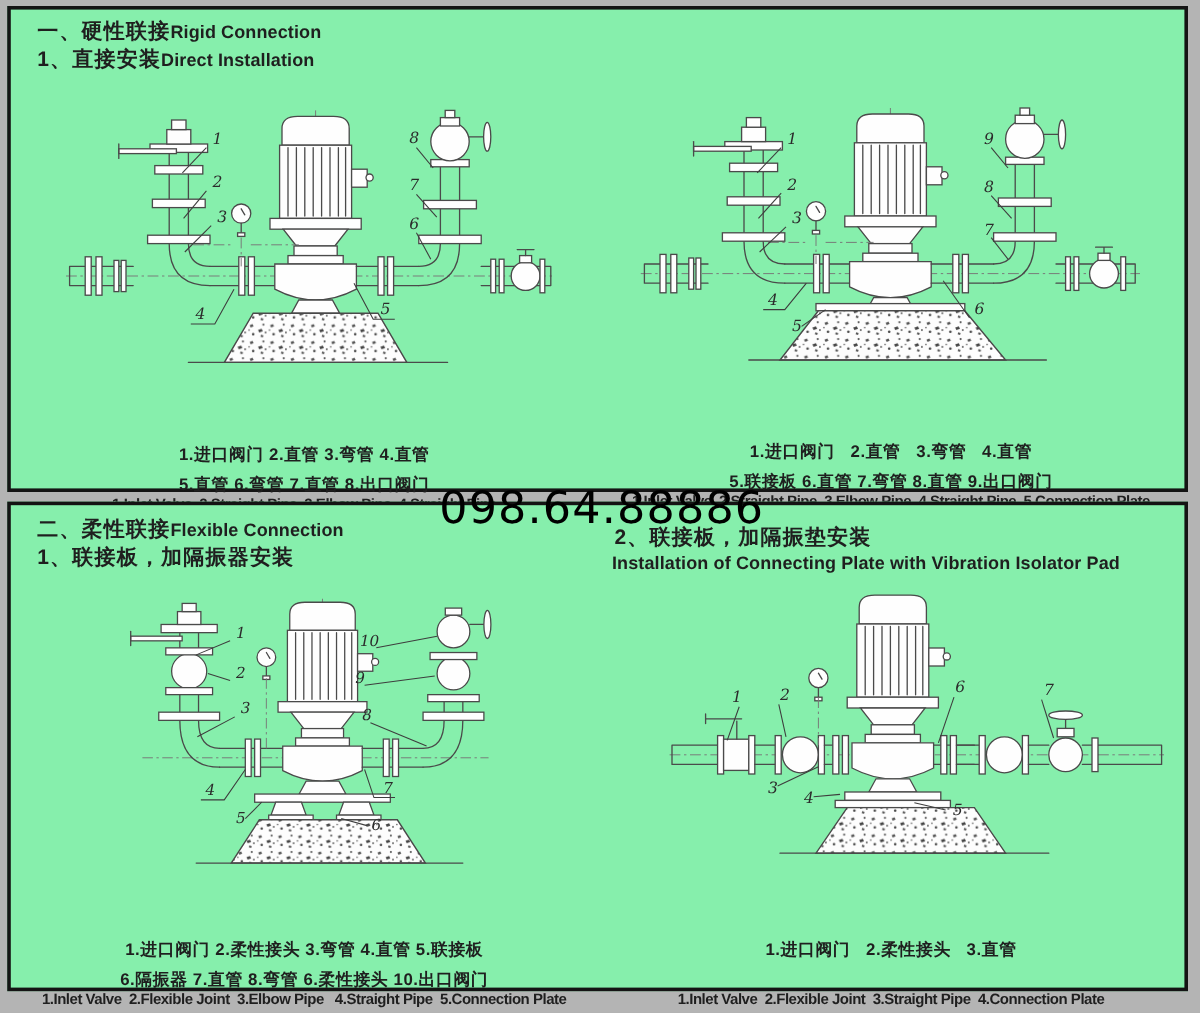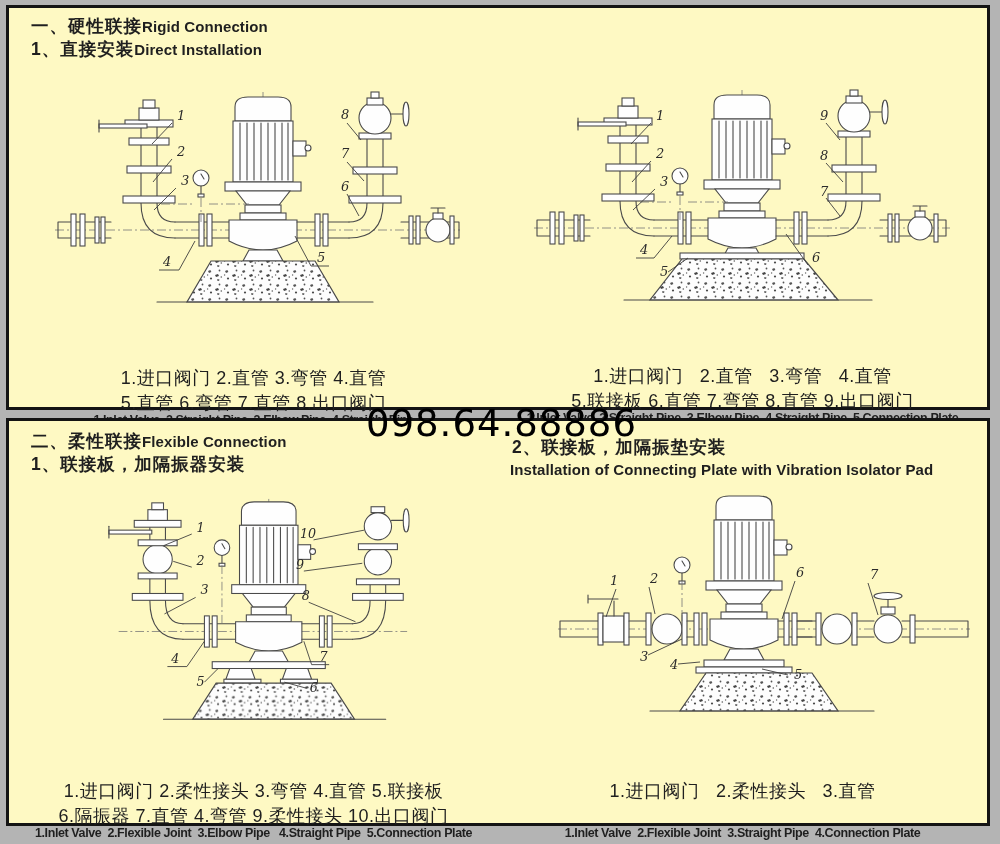--- a/index.html
+++ b/index.html
@@ -3,33 +3,33 @@
 <meta charset="utf-8">
 <style>
   html,body{margin:0;padding:0;}
   body{
     width:1000px;height:844px;position:relative;overflow:hidden;
     background:#b4b4b4;
     font-family:"Liberation Sans", sans-serif;
     color:#1f1f1f;
   }
   .panel{
-    position:absolute;left:6px;width:984px;background:#fef9c3;
+    position:absolute;left:6px;width:984px;background:#86efac;
     border:3px solid #141414;box-sizing:border-box;
   }
   .panel-top{top:5px;height:405px;}
   .panel-bottom{top:418px;height:408px;}
   .quad{position:absolute;top:0;height:100%;width:489px;}
   .quad-left{left:0;}
   .quad-right{left:489px;}
   .hd{position:absolute;white-space:nowrap;}
   .hd-cn{font-size:17.5px;font-weight:600;letter-spacing:1px;}
   .hd-en{font-size:15px;font-weight:600;letter-spacing:.1px;}
   .plist{position:absolute;left:0;right:0;text-align:center;white-space:pre;}
-  .plist-cn{font-size:18px;font-weight:400;line-height:25px;letter-spacing:.5px;}
+  .plist-cn{font-size:14px;font-weight:700;line-height:25px;letter-spacing:.5px;}
   .plist-en{font-size:12.5px;font-weight:600;line-height:21px;letter-spacing:-.4px;}
   .diag{position:absolute;}
   .watermark{
     position:absolute;left:366px;top:404px;z-index:6;
     font-family:"DejaVu Sans", sans-serif;
     font-size:37px;font-weight:normal;letter-spacing:1px;
     color:#000000;line-height:40px;
   }
   
   .ln{stroke:#4a4a4a;stroke-width:1.1;fill:none;stroke-linecap:round;}
@@ -328,21 +328,21 @@
         <text class="num" x="244" y="100">8</text>
           <path class="ldr" d="M251,102 L299,122"></path>
         <text class="num" x="238" y="68">9</text>
           <path class="ldr" d="M246,70 L306,62"></path>
         <text class="num" x="242" y="36">10</text>
           <path class="ldr" d="M256,38 L308,28"></path>
       </g>
     </svg>
 
     <div class="plist plist-cn" style="top:308px">
-      <div>1.进口阀门 2.柔性接头 3.弯管 4.直管 5.联接板</div><div>6.隔振器 7.直管 4.弯管 9.柔性接头 10.出口阀门</div>
+      <div>1.进口阀门 2.柔性接头 3.弯管 4.直管 5.联接板</div><div>6.隔振器 7.直管 8.弯管 6.柔性接头 10.出口阀门</div>
     </div>
     <div class="plist plist-en" style="top:360px">
       <div>1.Inlet Valve  2.Flexible Joint  3.Elbow Pipe   4.Straight Pipe  5.Connection Plate</div>
     </div>
   </div>
 
   <div class="quad quad-right">
     <div class="hd hd-cn" style="left:14px;top:14px">2、联接板，加隔振垫安装</div>
     <div class="hd hd-en" style="left:12px;top:40px">Installation of Connecting Plate with Vibration Isolator Pad</div>
 

